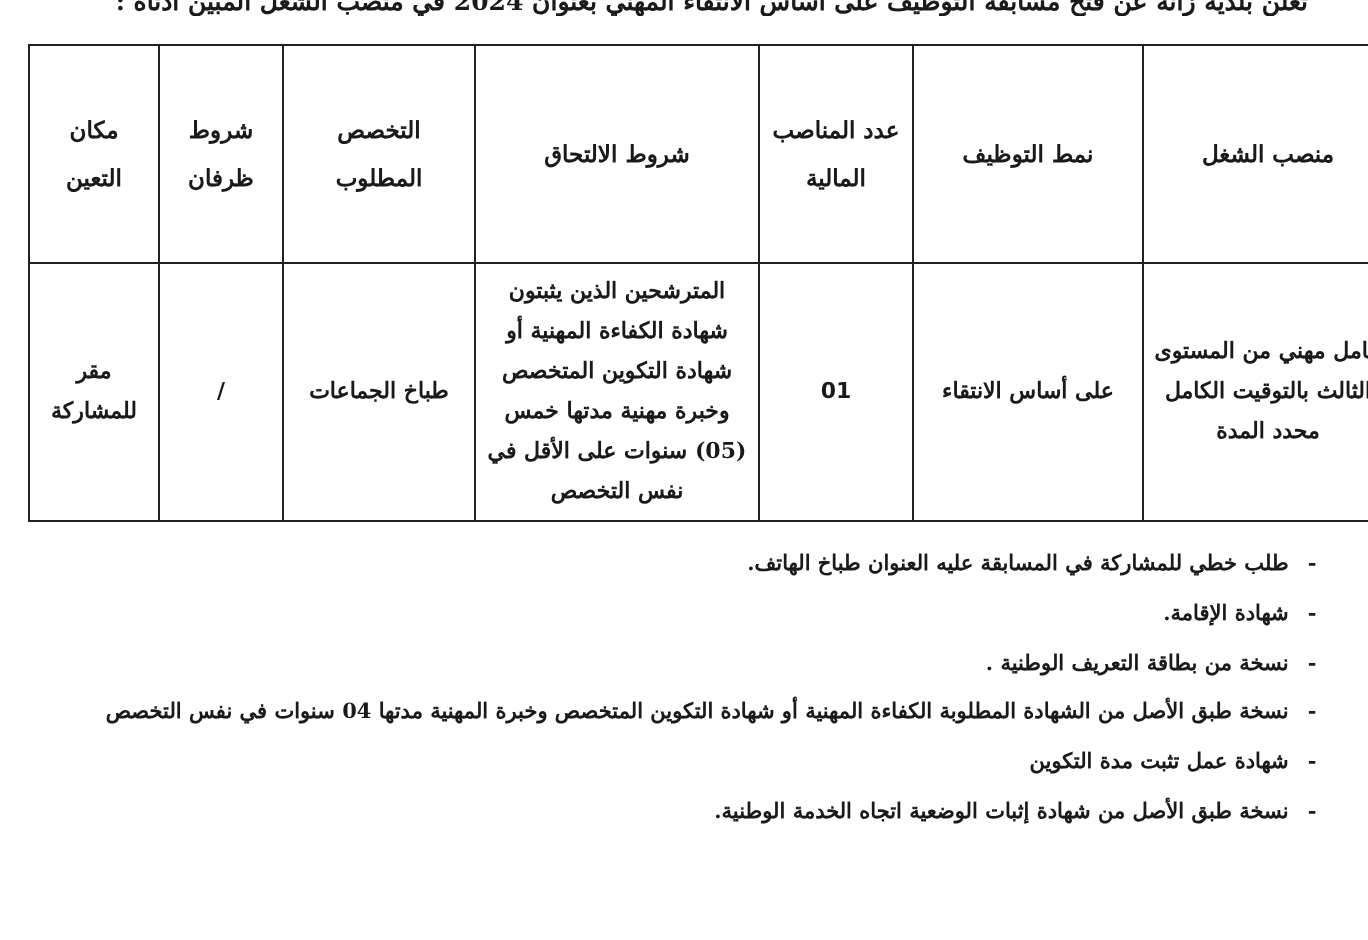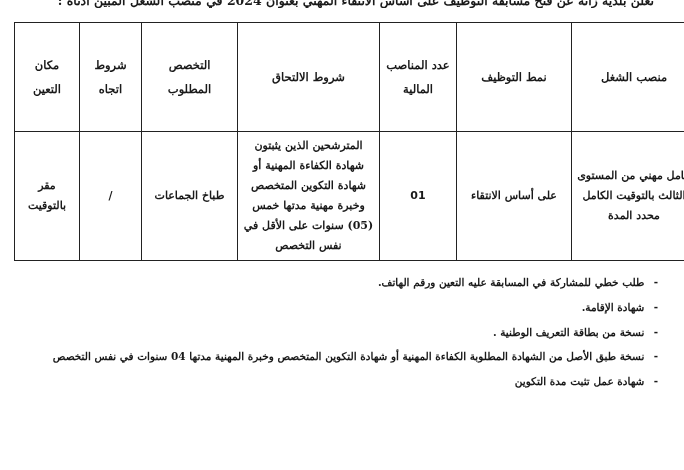--- a/index.html
+++ b/index.html
@@ -131,39 +131,40 @@
       <col class="col-other">
       <col class="col-place">
     </colgroup>
     <thead>
       <tr>
         <th>منصب الشغل</th>
         <th>نمط التوظيف</th>
         <th>عدد المناصب المالية</th>
         <th>شروط الالتحاق</th>
         <th>التخصص المطلوب</th>
-        <th>شروط اتجاه</th>
+        <th>شروط ظرفان</th>
         <th>مكان التعين</th>
       </tr>
     </thead>
     <tbody>
       <tr>
         <td class="post-cell">عامل مهني من المستوى الثالث بالتوقيت الكامل محدد المدة</td>
         <td>على أساس الانتقاء</td>
         <td class="count-cell">01</td>
         <td class="cond-cell">المترشحين الذين يثبتون شهادة الكفاءة المهنية أو شهادة التكوين المتخصص وخبرة مهنية مدتها خمس (05) سنوات على الأقل في نفس التخصص</td>
         <td>طباخ الجماعات</td>
         <td>/</td>
-        <td>مقر بالتوقيت</td>
+        <td>مقر للمشاركة</td>
       </tr>
     </tbody>
   </table>
 
 
   <ul class="docs">
-    <li><span class="dash">-</span> <span>طلب خطي  للمشاركة في المسابقة عليه التعين ورقم الهاتف.</span></li>
+    <li><span class="dash">-</span> <span>طلب خطي  للمشاركة في المسابقة عليه العنوان طباخ الهاتف.</span></li>
     <li><span class="dash">-</span> <span>شهادة الإقامة.</span></li>
     <li><span class="dash">-</span> <span>نسخة من بطاقة التعريف الوطنية .</span></li>
     <li><span class="dash">-</span> <span>نسخة طبق الأصل من الشهادة المطلوبة الكفاءة المهنية أو شهادة التكوين المتخصص وخبرة المهنية مدتها 04 سنوات في نفس التخصص</span></li>
     <li><span class="dash">-</span> <span>شهادة عمل تثبت مدة التكوين</span></li>
+    <li><span class="dash">-</span> <span>نسخة طبق الأصل من شهادة إثبات الوضعية اتجاه الخدمة الوطنية.</span></li>
   </ul>
 
 </div>
 
 </body></html>

